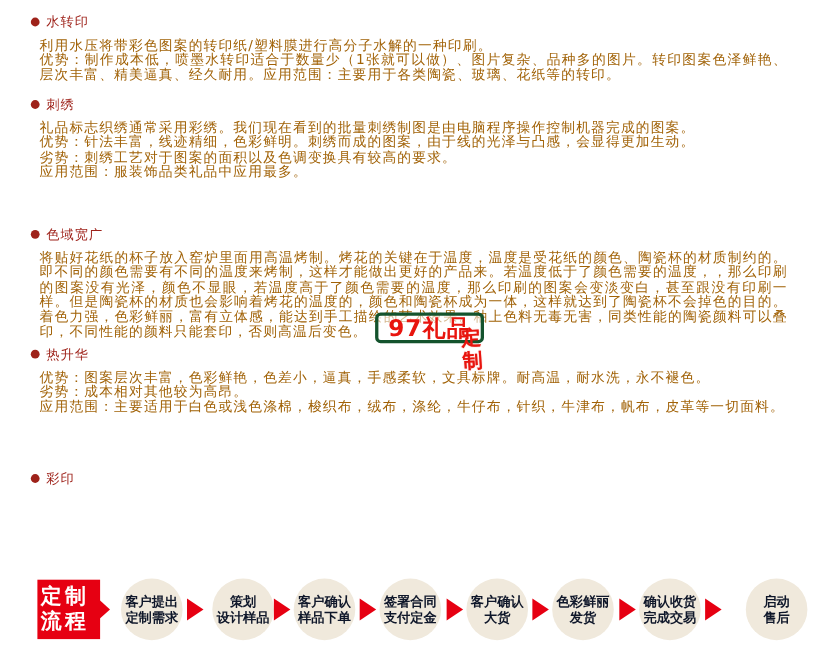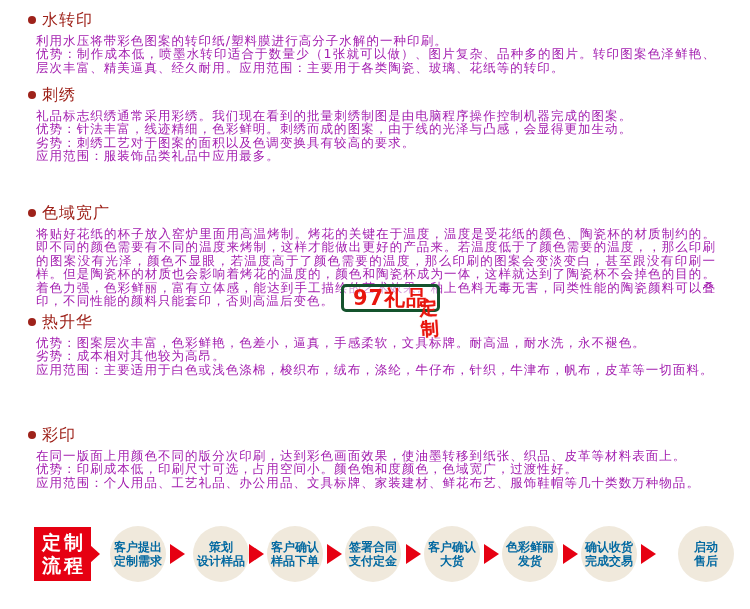--- a/index.html
+++ b/index.html
@@ -10,26 +10,26 @@
     overflow:hidden; margin:0 auto;
   }
   
   .sec { position:absolute; left:28px; width:692px; }
   .sec-head { display:flex; align-items:center; gap:6px; }
   .bullet {
     width:8px; height:8px; border-radius:50%;
     background:#9e221a; flex:0 0 auto;
   }
   .sec-title {
-    font-size:16px; font-weight:normal; color:#9e221a;
+    font-size:12px; font-weight:normal; color:#9e221a;
     letter-spacing:1px; line-height:16px;
   }
   .sec-body {
     margin-left:8px; margin-top:6px; width:680px;
-    color:#a21caf; font-size:12.5px; line-height:13.4px;
+    color:#a16207; font-size:12.5px; line-height:13.4px;
     letter-spacing:1.05px; text-align:justify;
   }
   .sec-body p { margin:0; }
   
   .wm-box {
     position:absolute; left:309px; top:284px; width:99px; height:28px;
     border:3px solid #14532d; border-radius:5px;
     display:flex; align-items:center; justify-content:center;
     color:#e8150e; font-weight:bold; font-size:21px; letter-spacing:1px;
     background:rgba(255,255,255,0.55);
@@ -38,39 +38,39 @@
   .wm-seal {
     position:absolute; left:413px; top:294px; width:32px; height:48px;
     display:flex; flex-direction:column; align-items:center; justify-content:center;
     color:#e8150e; font-weight:bold; font-size:18px; line-height:21px;
     transform:rotate(-4deg); text-shadow:0 0 1px rgba(232,21,14,.6);
   }
   
   .flow-badge {
     position:absolute; left:34px; top:527px; width:57px; height:54px;
     background:#e60012; display:flex; flex-direction:column;
-    align-items:center; justify-content:center;
+    align-items:flex-start; justify-content:center;
   }
   .flow-badge::after {
     content:""; position:absolute; right:-9px; top:50%; margin-top:-9px;
     width:0; height:0;
     border-left:10px solid #e60012;
     border-top:9px solid transparent; border-bottom:9px solid transparent;
   }
   .flow-badge span {
     color:#ffffff; font-weight:bold; font-size:19px;
     letter-spacing:3px; text-indent:3px; line-height:23px; white-space:nowrap;
   }
   .flow-step {
     position:absolute; top:526px; width:56px; height:56px; border-radius:50%;
     background:#f0e9dc; display:flex; flex-direction:column;
     align-items:center; justify-content:center; text-align:center;
   }
   .flow-step span {
-    color:#0369a1; font-weight:bold; font-size:12px; line-height:14.5px;
+    color:#0f172a; font-weight:bold; font-size:12px; line-height:14.5px;
     white-space:nowrap;
   }
   .flow-arrow {
     position:absolute; top:544px; width:0; height:0;
     border-left:15px solid #e60012;
     border-top:10px solid transparent; border-bottom:10px solid transparent;
   }
 </style>
 </head>
 <body>
@@ -121,25 +121,20 @@
       <p>劣势：成本相对其他较为高昂。</p>
       <p>应用范围：主要适用于白色或浅色涤棉，梭织布，绒布，涤纶，牛仔布，针织，牛津布，帆布，皮革等一切面料。</p>
     </div>
   </section>
 
   <section class="sec" style="top:427px">
     <div class="sec-head">
       <span class="bullet"></span>
       <span class="sec-title">彩印</span>
     </div>
-    <div class="sec-body">
-      <p>在同一版面上用颜色不同的版分次印刷，达到彩色画面效果，使油墨转移到纸张、织品、皮革等材料表面上。</p>
-      <p>优势：印刷成本低，印刷尺寸可选，占用空间小。颜色饱和度颜色，色域宽广，过渡性好。</p>
-      <p>应用范围：个人用品、工艺礼品、办公用品、文具标牌、家装建材、鲜花布艺、服饰鞋帽等几十类数万种物品。</p>
-    </div>
   </section>
 
   <div class="wm-box">97礼品</div>
   <div class="wm-seal">
     <span>定</span>
     <span>制</span>
   </div>
 
   <div class="flow-badge">
     <span>定制</span>

